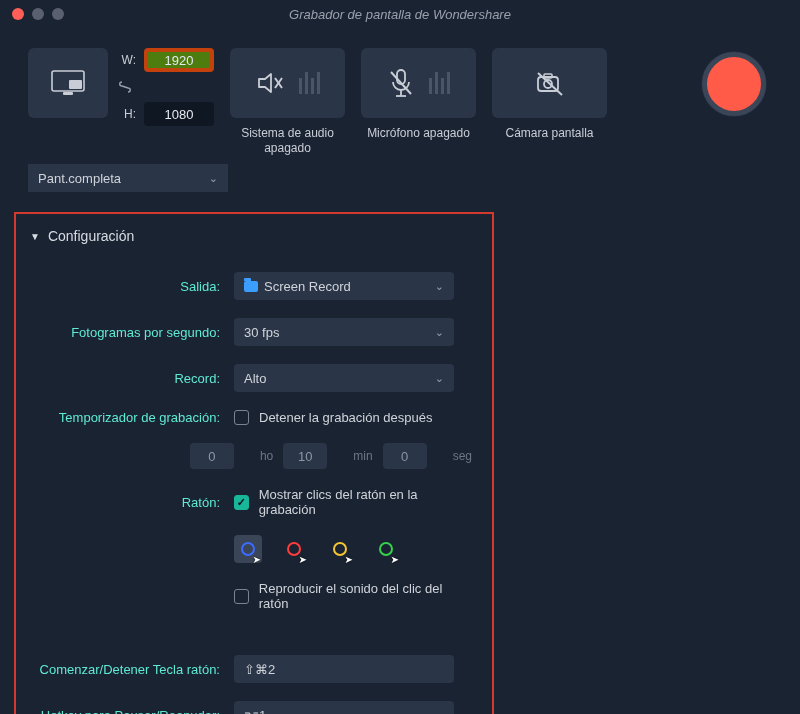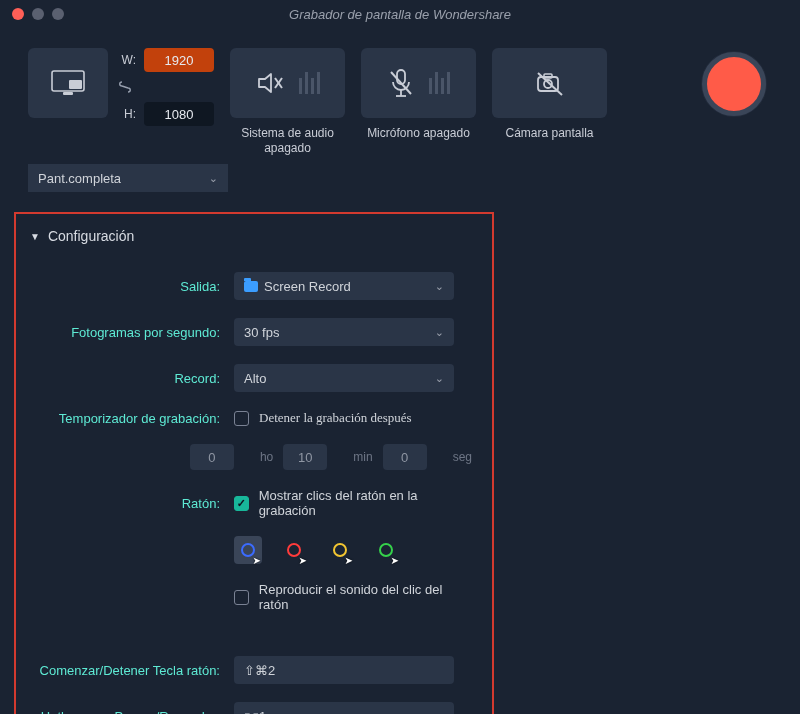--- a/index.html
+++ b/index.html
@@ -38,21 +38,21 @@
     width: 80px; height: 70px; background: #2a3547;
     border-radius: 6px; display:flex; align-items:center; justify-content:center;
   }
   .dims { display:flex; flex-direction:column; gap: 8px; }
   .dim-row { display:flex; align-items:center; gap: 8px; font-size:12px; color:#c9cdd6;}
   .dim-row .lbl, .dim-row .lockicon { width: 18px; text-align:right; color:#c9cdd6;}
   .dim-input {
     width: 70px; height: 24px; background:#0f1722; border:1px solid transparent;
     border-radius: 4px; color:#e6e9ef; text-align:center; font-size:13px;
   }
-  .dim-input.selected { border:2px solid #c2410c; background:#c2410c; }
+  .dim-input.selected { border:4px solid #c2410c; background:#4d7c0f; }
   .device {
     width: 115px; display:flex; flex-direction:column; align-items:center; gap:8px;
   }
   .device-box {
     width: 100%; height: 70px; background:#2a3547; border-radius:6px;
     display:flex; align-items:center; justify-content:center; gap:14px;
     position:relative;
   }
   .bars { display:flex; gap:3px; align-items:flex-end; }
   .bars span { width:3px; background:#4a5568; display:block; }
@@ -239,21 +239,21 @@
     <div class="row">
       <div class="label">Record:</div>
       <div class="select">
         <span>Alto</span>
         <span class="chev">⌄</span>
       </div>
     </div>
 
     <div class="row">
       <div class="label">Temporizador de grabación:</div>
-      <div class="ctrl" style="display:flex;align-items:center;font-family:Liberation Serif, serif;">
+      <div class="ctrl" style="display:flex;align-items:center;">
         <span class="chk"></span>
         <span class="chk-label">Detener la grabación después</span>
       </div>
     </div>
 
     <div class="row">
       <div class="label"></div>
       <div class="time-inputs">
         <input class="time-input" value="0" style="">
         <span class="unit">ho</span>

